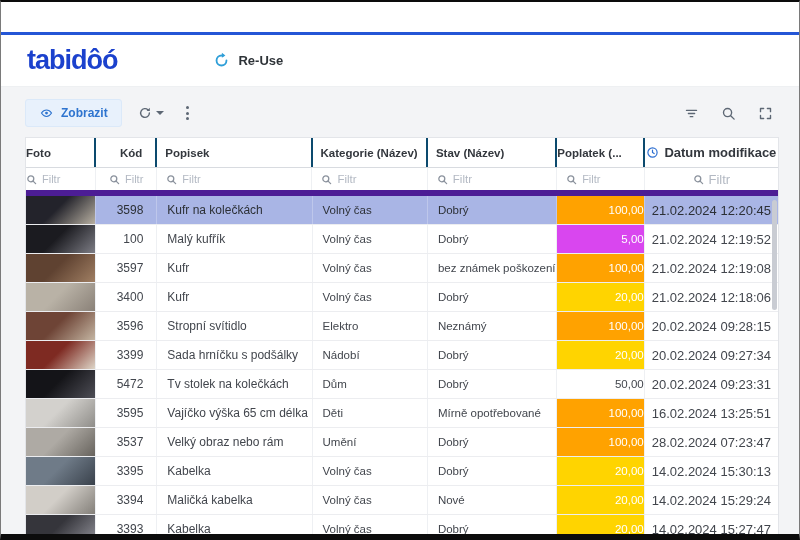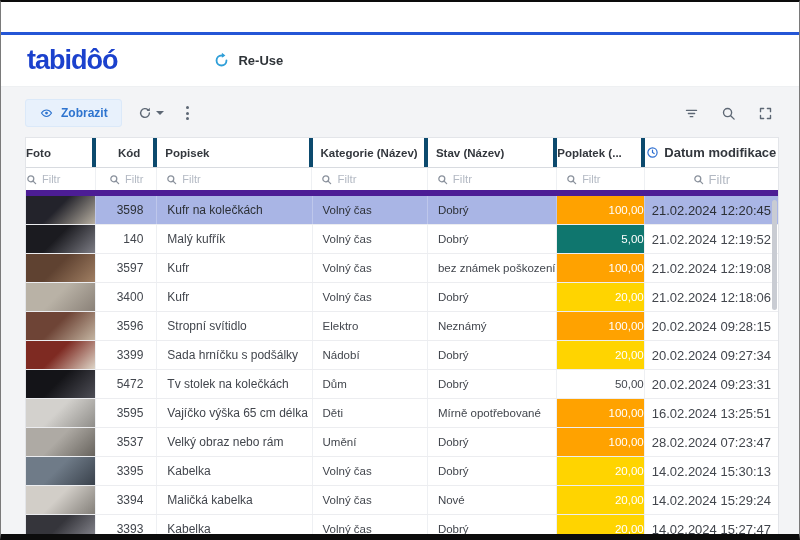--- a/index.html
+++ b/index.html
@@ -58,21 +58,21 @@
   .card {
     margin: 0 20px 0 24px; background: #ffffff;
     border: 1px solid #e3e5e9; border-bottom: none;
     position: relative;
   }
 
   .thead { display: flex; height: 30px; border-bottom: 1px solid #d8dbe0; background: #ffffff; }
   .hcell {
     display: flex; align-items: center; gap: 5px;
     padding: 0 8px; font-size: 11.5px; font-weight: bold; color: #33373d;
-    border-right: 4px solid #0c4a6e; overflow: hidden; white-space: nowrap;
+    border-right: 2px solid #0c4a6e; overflow: hidden; white-space: nowrap;
     cursor: pointer;
   }
   .hcell.right { justify-content: flex-end; }
 
   .tfilter { display: flex; height: 28px; border-bottom: 6px solid #4c1d95; background: #ffffff; }
   .fcell {
     display: flex; align-items: center; gap: 5px;
     padding: 0 9px; font-size: 11px; color: #b3b9c3;
     border-right: 1px solid #eef0f3; overflow: hidden; white-space: nowrap;
     cursor: text;
@@ -259,26 +259,26 @@
             <div class="cell col-state">Dobrý</div>
             <div class="cell col-fee">
               <div class="badge" style="background: rgb(255, 162, 0);">100,00</div>
             </div>
             <div class="cell col-mod">21.02.2024 12:20:45</div>
           </div>
           <div class="trow">
             <div class="cell col-photo">
               <div class="thumb" style="background: linear-gradient(135deg, rgb(27, 27, 32) 0%, rgb(27, 27, 32) 45%, rgb(125, 125, 133) 100%);"></div>
             </div>
-            <div class="cell col-code">140</div>
+            <div class="cell col-code">100</div>
             <div class="cell col-desc">Malý kufřík</div>
             <div class="cell col-cat">Volný čas</div>
             <div class="cell col-state">Dobrý</div>
             <div class="cell col-fee">
-              <div class="badge" style="background: #0f766e;">5,00</div>
+              <div class="badge" style="background: #d946ef;">5,00</div>
             </div>
             <div class="cell col-mod">21.02.2024 12:19:52</div>
           </div>
           <div class="trow">
             <div class="cell col-photo">
               <div class="thumb" style="background: linear-gradient(135deg, rgb(95, 66, 49) 0%, rgb(95, 66, 49) 45%, rgb(160, 127, 99) 100%);"></div>
             </div>
             <div class="cell col-code">3597</div>
             <div class="cell col-desc">Kufr</div>
             <div class="cell col-cat">Volný čas</div>

